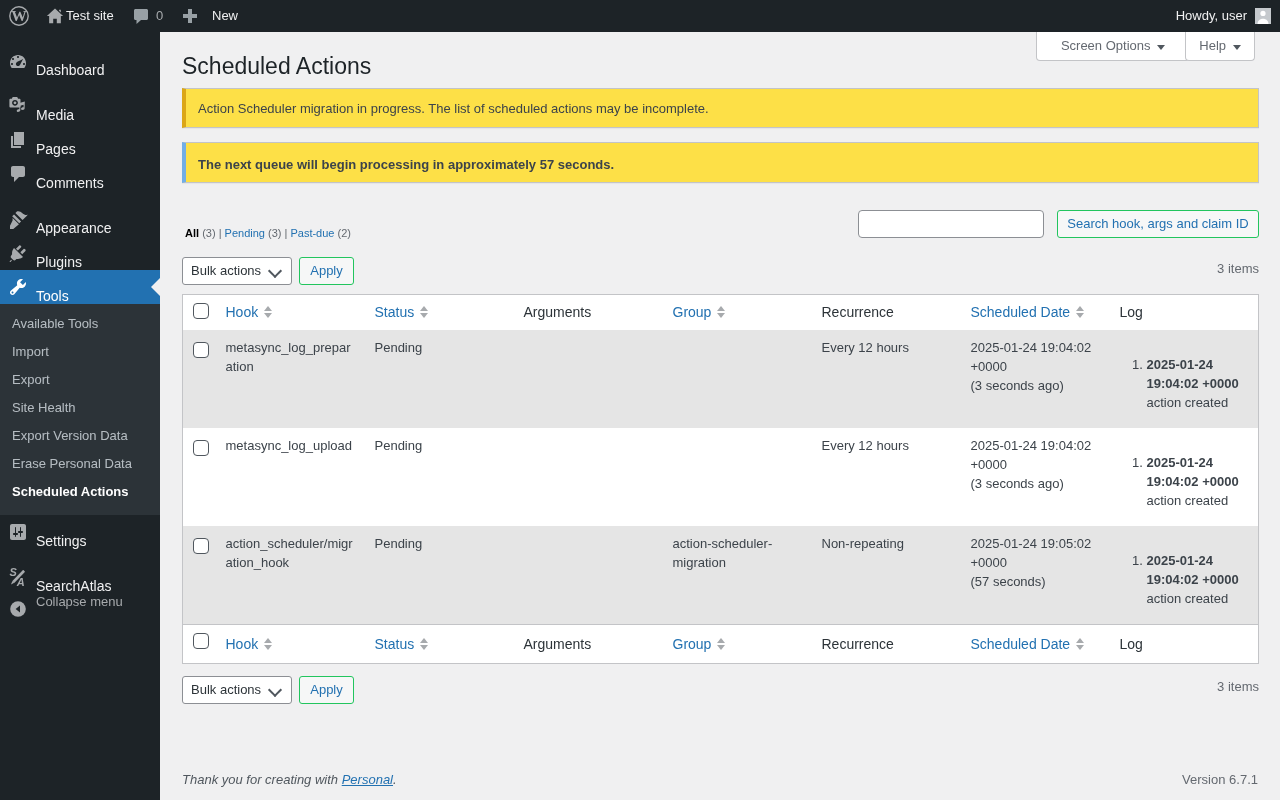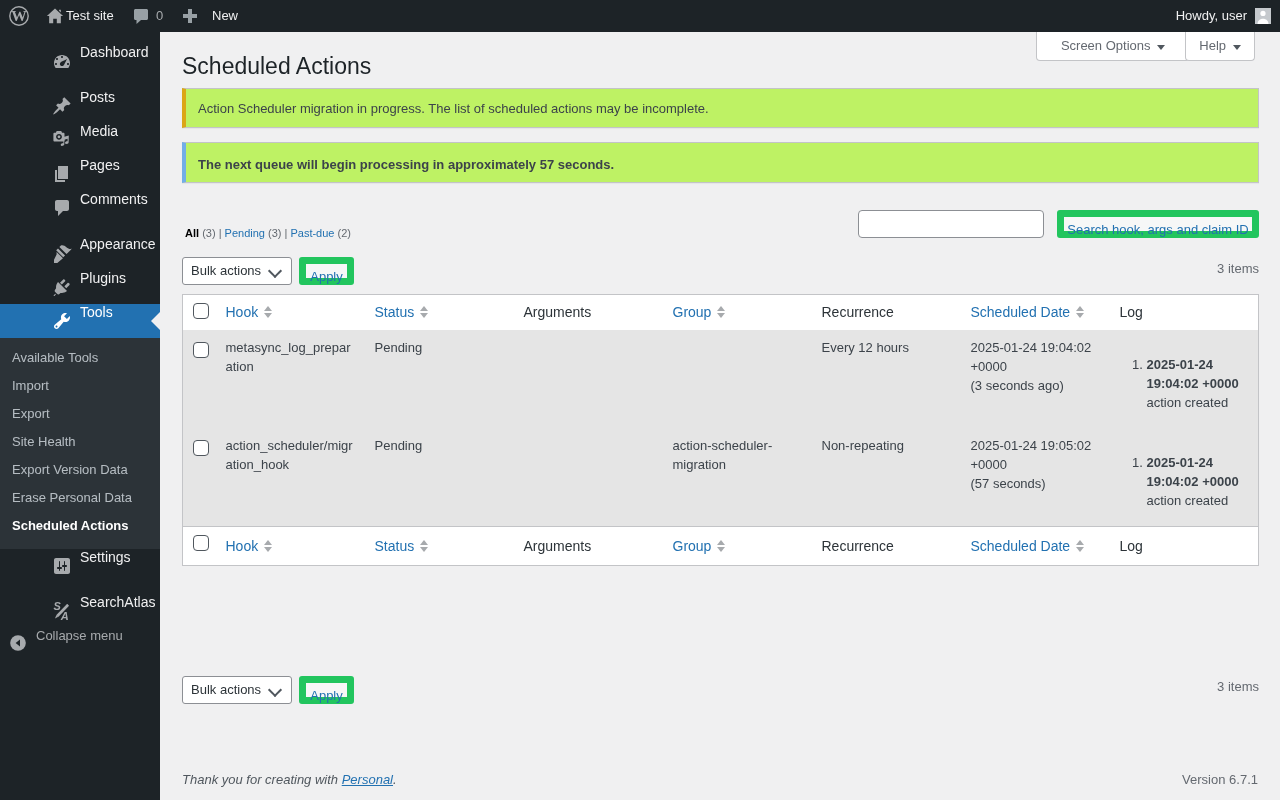--- a/index.html
+++ b/index.html
@@ -3,44 +3,44 @@
 <style>
 * { box-sizing: border-box; margin:0; padding:0; }
 body { -webkit-font-smoothing:antialiased; width:1280px; height:800px; font-family:"Liberation Sans",sans-serif; background:#f0f0f1; position:relative; overflow:hidden; font-size:13px; color:#3c434a; }
 a { text-decoration:none; color:#2271b1; }
 
 #adminbar { position:absolute; left:0; top:0; width:1280px; height:32px; background:#1d2327; z-index:50; }
 #adminbar .abs { position:absolute; top:0; height:32px; line-height:32px; font-size:13px; color:#f0f0f1; }
 #adminbar svg { position:absolute; }
 
 #menu { position:absolute; left:0; top:32px; width:160px; height:768px; background:#1d2327; z-index:40; }
-.mi { display:flex; align-items:flex-start; height:34px; color:#f0f0f1; font-size:14px; position:relative;padding-left:44px; }
+.mi { display:flex; align-items:flex-end; height:34px; color:#f0f0f1; font-size:14px; position:relative; }
 .mi .ico { width:36px; height:34px; flex:0 0 36px; display:flex; align-items:center; justify-content:center; }
 .mi .ico svg { width:20px; height:20px; fill:#a7aaad; }
 .mi.cur { background:#2271b1; color:#fff; }
 .mi.cur .ico svg { fill:#fff; }
 .mi.cur:after { content:""; position:absolute; right:0; top:50%; margin-top:-9px; border:9px solid transparent; border-right-color:#f0f0f1; }
 .msep { height:11px; }
 #submenu { background:#2c3338; padding:6px 0 9px; }
 #submenu div { height:28px; line-height:28px; padding-left:12px; font-size:13px; color:rgba(240,246,252,.7); }
 #submenu div.cur { color:#fff; font-weight:bold; }
 #collapse { display:flex; align-items:flex-start; height:30px; color:#a7aaad; font-size:13px; }
 #collapse .ico { width:36px; height:30px; flex:0 0 36px; display:flex; align-items:center; justify-content:center; }
 
 #main { position:absolute; left:160px; top:32px; width:1120px; height:768px; background:#f0f0f1; }
 .smtab { position:absolute; top:0; height:29px; background:#fff; border:1px solid #c3c4c7; border-top:none; border-radius:0 0 4px 4px; color:#646970; font-size:13px; line-height:28px; text-align:center; }
 #h1 { position:absolute; left:22px; top:19px; font-size:23px; font-weight:400; color:#1d2327; line-height:30px; }
-.notice { position:absolute; left:22px; width:1077px; background:#bef264; border:1px solid #c3c4c7; border-left-width:4px; box-shadow:0 1px 1px rgba(0,0,0,.04); }
+.notice { position:absolute; left:22px; width:1077px; background:#fde047; border:1px solid #c3c4c7; border-left-width:4px; box-shadow:0 1px 1px rgba(0,0,0,.04); }
 .notice p { font-size:13px; color:#3c434a; line-height:19px; margin:10px 0 10px 12px; }
 #notice1 { top:56px; height:40px; border-left-color:#dba617; }
 #notice2 { top:110px; height:41px; border-left-color:#72aee6; } #notice2 p { margin-top:12px;font-weight:bold; }
 #subsub { position:absolute; left:25px; top:192px; font-size:11px; line-height:19px; color:#646970; }
 #subsub b { color:#000; }
 #searchbox { position:absolute; left:698px; top:178px; width:186px; height:28px; background:#fff; border:1px solid #8c8f94; border-radius:4px; }
-.btn { position:absolute; height:28px; line-height:26px; background:#f6f7f7; border:7px solid #22c55e; border-radius:3px; color:#2271b1; font-size:13px; text-align:center; }
+.btn { position:absolute; height:28px; line-height:26px; background:#f6f7f7; border:1px solid #22c55e; border-radius:3px; color:#2271b1; font-size:13px; text-align:center; }
 #searchbtn { left:897px; top:178px; width:202px; }
 .wpselect { position:absolute; width:110px; height:28px; background:#fff; border:1px solid #8c8f94; border-radius:3px; color:#2c3338; font-size:13px; line-height:26px; padding-left:8px; }
 .wpselect:after { content:""; position:absolute; right:11px; top:8px; width:8px; height:8px; border-right:2px solid #50575e; border-bottom:2px solid #50575e; transform:rotate(45deg); }
 #bulk1 { left:22px; top:225px; }
 #apply1 { left:139px; top:225px; width:55px; }
 #items1 { position:absolute; right:21px; top:223px; line-height:28px; color:#646970; font-size:13px; }
 #bulk2 { left:22px; top:644px; }
 #apply2 { left:139px; top:644px; width:55px; }
 #items2 { position:absolute; right:21px; top:641px; line-height:28px; color:#646970; font-size:13px; }
 
@@ -93,25 +93,20 @@
 </div>
 
 <div id="menu">
   <div style="height:12px"></div>
   <div class="mi"><span class="ico">
         <svg viewBox="0 0 20 20">
           <path d="M3.76 17h12.48C17.34 15.63 18 13.87 18 12c0-4.41-3.59-8-8-8s-8 3.59-8 8c0 1.87.66 3.63 1.76 5zM9 6c0-.55.45-1 1-1s1 .45 1 1-.45 1-1 1-1-.45-1-1zM4 8c0-.55.45-1 1-1s1 .45 1 1-.45 1-1 1-1-.45-1-1zm4.52 3.4c.84-.83 6.51-3.5 6.51-3.5s-2.66 5.68-3.5 6.51c-.83.84-2.18.84-3.01 0-.84-.83-.84-2.18 0-3.01zM3 13c0-.55.45-1 1-1s1 .45 1 1-.45 1-1 1-1-.45-1-1zm12 0c0-.55.45-1 1-1s1 .45 1 1-.45 1-1 1-1-.45-1-1z"></path>
         </svg>
       </span>Dashboard</div>
   <div class="msep"></div>
-  <div class="mi"><span class="ico">
-        <svg viewBox="0 0 20 20">
-          <path d="M10.44 3.02l1.82-1.82 6.36 6.35-1.83 1.82c-1.05-.68-2.48-.57-3.41.36l-.75.75c-.92.93-1.04 2.35-.35 3.41l-1.83 1.82-2.41-2.41-2.8 2.79c-.42.42-3.38 2.71-3.8 2.29s1.86-3.38 2.28-3.8l2.79-2.79L4.1 9.36l1.83-1.82c1.05.69 2.48.57 3.4-.36l.75-.75c.93-.92 1.05-2.35.36-3.41z"></path>
-        </svg>
-      </span>Posts</div>
   <div class="mi"><span class="ico">
         <svg viewBox="0 0 20 20">
           <path d="M12.5 10.5V3.7c0-.5-.4-.9-.9-.9h-1.5l-.9-1.8H4.7l-.9 1.8H2.3c-.5 0-.9.4-.9.9v6.8c0 .5.4.9.9.9h9.3c.5 0 .9-.4.9-.9zM7 3.9c1.6 0 2.9 1.3 2.9 2.9S8.6 9.7 7 9.7 4.1 8.4 4.1 6.8 5.4 3.9 7 3.9zm0 1.5c-.8 0-1.4.6-1.4 1.4S6.2 8.2 7 8.2s1.4-.6 1.4-1.4S7.8 5.4 7 5.4z"></path>
           <path d="M16.9 5.2l-5.7 1.6v6.6c-.3-.1-.7-.1-1.1 0-1 .2-1.7 1-1.6 1.7.1.8 1 1.2 2 1s1.7-.9 1.7-1.6V9.8l3.4-1v2.5c-.3-.1-.7-.1-1 0-1 .2-1.7 1-1.6 1.7.1.8 1 1.2 2 1 .9-.2 1.6-.8 1.7-1.5z" transform="translate(.6,.4) scale(.96)"></path>
         </svg>
       </span>Media</div>
   <div class="mi"><span class="ico">
         <svg viewBox="0 0 20 20">
           <path d="M6 15V2h10v13H6zm-1 1h8v2H3V6h2v10z"></path>
         </svg>
@@ -208,20 +203,34 @@
       <th><a>Group</a><span class="sort"><i class="u"></i><i class="d"></i></span></th>
       <th>Recurrence</th>
       <th><a>Scheduled Date</a><span class="sort"><i class="u"></i><i class="d"></i></span></th>
       <th>Log</th>
     </tr>
       </thead>
     <tbody>
       <tr class="alt">
         <td class="cbc"><span class="cb"></span></td>
         <td>metasync_log_preparation</td>
+        <td>Pending</td>
+        <td></td>
+        <td></td>
+        <td>Every 12 hours</td>
+        <td>2025-01-24 19:04:02 +0000<br>(3 seconds ago)</td>
+        <td class="log">
+            <ol>
+              <li><b>2025-01-24 19:04:02 +0000</b> action created</li>
+            </ol>
+          </td>
+      </tr>
+      <tr>
+        <td class="cbc"><span class="cb"></span></td>
+        <td>metasync_log_upload</td>
         <td>Pending</td>
         <td></td>
         <td></td>
         <td>Every 12 hours</td>
         <td>2025-01-24 19:04:02 +0000<br>(3 seconds ago)</td>
         <td class="log">
             <ol>
               <li><b>2025-01-24 19:04:02 +0000</b> action created</li>
             </ol>
           </td>

